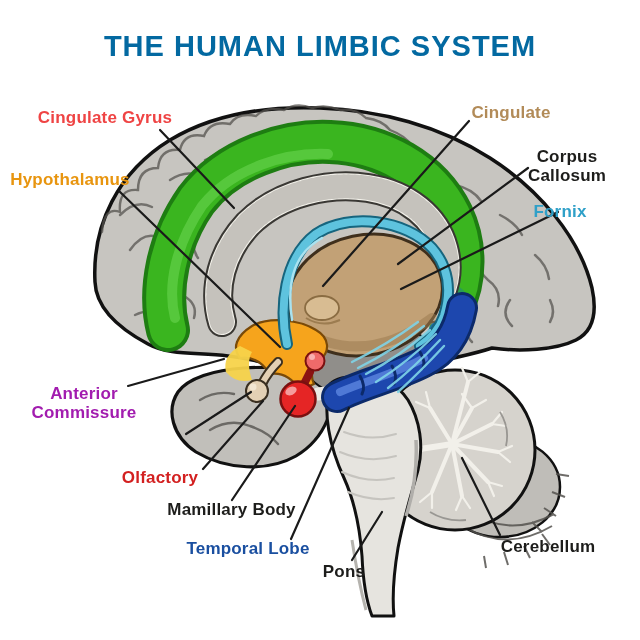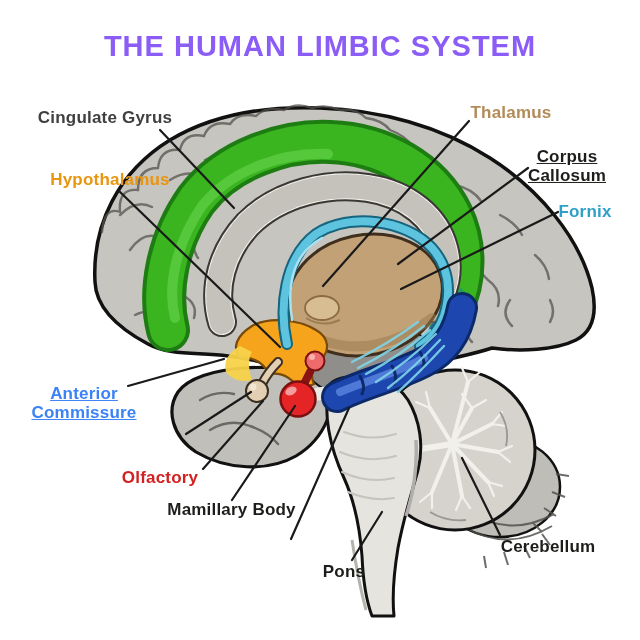--- a/index.html
+++ b/index.html
@@ -1,28 +1,28 @@
 <!DOCTYPE html>
 <html><head>
 <meta charset="utf-8">
 <style>
   html,body{margin:0;padding:0;background:#fff;}
   .stage{position:relative;width:640px;height:640px;background:#ffffff;overflow:hidden;
          font-family:"Liberation Sans",sans-serif;}
   svg{position:absolute;left:0;top:0;}
   .title{position:absolute;left:320px;top:46px;transform:translate(-50%,-50%);
-         font:700 29px "Liberation Sans",sans-serif;letter-spacing:1px;color:#8b5cf6;white-space:nowrap;}
+         font:700 29px "Liberation Sans",sans-serif;letter-spacing:1px;color:#0369a1;white-space:nowrap;}
   .lbl{position:absolute;transform:translate(-50%,-50%);
        font:700 17px "Liberation Sans",sans-serif;letter-spacing:.2px;white-space:nowrap;}
-  .wrap2{white-space:normal;text-align:center;line-height:1.12;text-decoration:underline;}
+  .wrap2{white-space:normal;text-align:center;line-height:1.12;}
   #lbl-cingulate{left:105px;top:118px}
   #lbl-hypothalamus{left:70px;top:180px}
   #lbl-thalamus{left:511px;top:113px}
   #lbl-corpus{left:567px;top:166px;width:112px}
-  #lbl-fornix{left:585px;top:212px}
+  #lbl-fornix{left:560px;top:212px}
   #lbl-ac{left:84px;top:403px;width:132px}
   #lbl-olfactory{left:127px;top:440px}
   #lbl-amygdala{left:160px;top:478px}
   #lbl-mamillary{left:228px;top:510px}
   #lbl-temporal{left:248px;top:549px}
   #lbl-pons{left:344px;top:572px}
   #lbl-cerebellum{left:548px;top:547px}
 </style>
 </head>
 <body>
@@ -216,23 +216,24 @@
     <line x1="203" y1="469" x2="263" y2="401"></line>
     <line x1="232" y1="500" x2="295" y2="406"></line>
     <line x1="291" y1="539" x2="349" y2="408"></line>
     <line x1="352" y1="560" x2="382" y2="512"></line>
     <line x1="500" y1="535" x2="462" y2="458"></line>
   </g>
 </svg>
 
   <div class="title">THE HUMAN LIMBIC SYSTEM</div>
 
-  <div class="lbl" id="lbl-cingulate" style="color: #404040;">Cingulate Gyrus</div>
-  <div class="lbl" id="lbl-hypothalamus" style="color: rgb(232, 149, 15); margin-left: 40px;">Hypothalamus</div>
-  <div class="lbl" id="lbl-thalamus" style="color: rgb(178, 139, 88);">Thalamus</div>
+  <div class="lbl" id="lbl-cingulate" style="color: #ef4444;">Cingulate Gyrus</div>
+  <div class="lbl" id="lbl-hypothalamus" style="color: rgb(232, 149, 15);">Hypothalamus</div>
+  <div class="lbl" id="lbl-thalamus" style="color: rgb(178, 139, 88);">Cingulate</div>
   <div class="lbl wrap2" id="lbl-corpus" style="color: rgb(29, 29, 27);">Corpus Callosum</div>
   <div class="lbl" id="lbl-fornix" style="color: rgb(47, 160, 200);">Fornix</div>
-  <div class="lbl wrap2" id="lbl-ac" style="color: #3b82f6;">Anterior Commissure</div>
+  <div class="lbl wrap2" id="lbl-ac" style="color: #a21caf;">Anterior Commissure</div>
   <div class="lbl" id="lbl-amygdala" style="color: rgb(211, 32, 32);">Olfactory</div>
   <div class="lbl" id="lbl-mamillary" style="color: rgb(29, 29, 27); padding-left: 7px;">Mamillary Body</div>
+  <div class="lbl" id="lbl-temporal" style="color: rgb(26, 79, 160);">Temporal Lobe</div>
   <div class="lbl" id="lbl-pons" style="color: rgb(29, 29, 27);">Pons</div>
   <div class="lbl" id="lbl-cerebellum" style="color: rgb(29, 29, 27);">Cerebellum</div>
 </div>
 
 </body></html>

